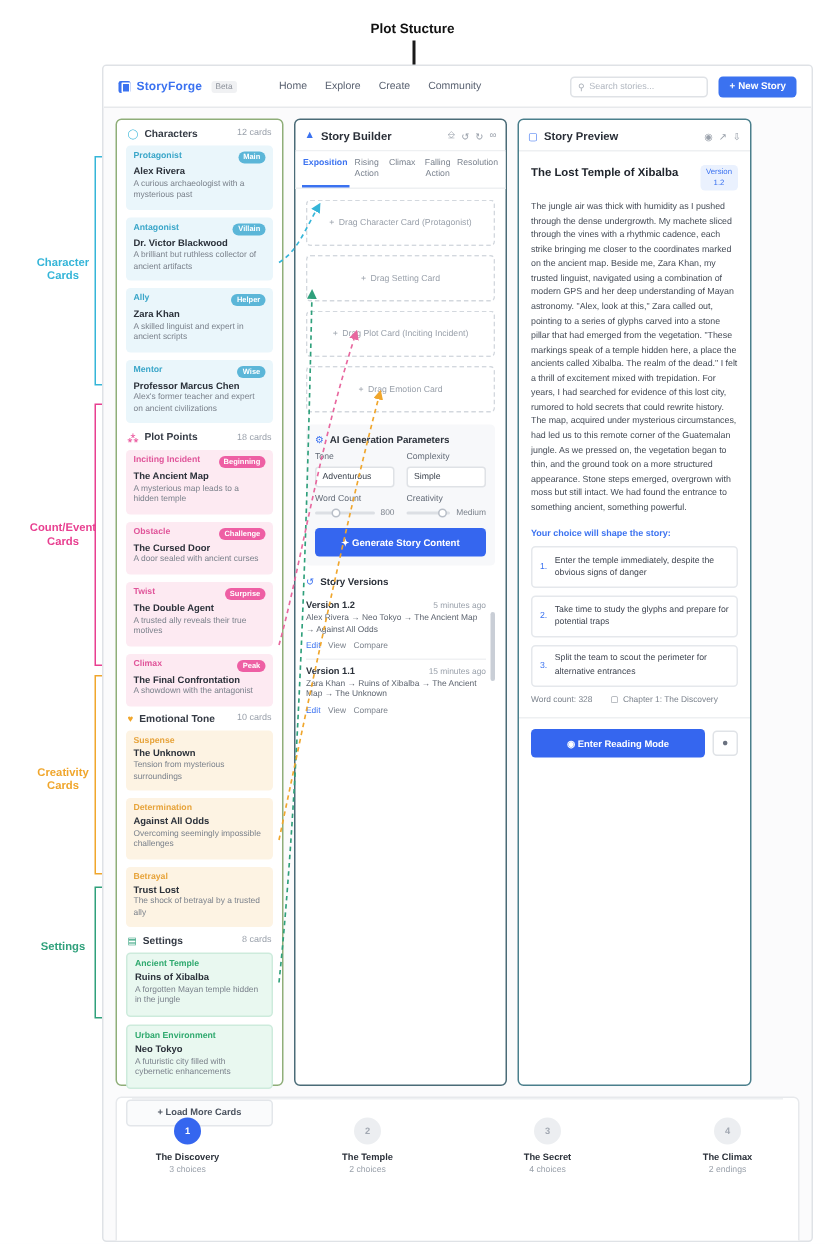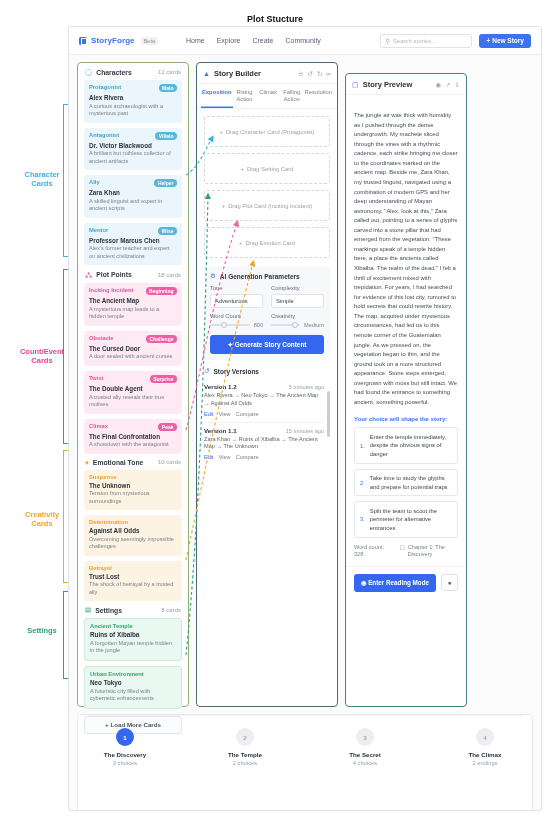--- a/index.html
+++ b/index.html
@@ -37,21 +37,21 @@
     position: absolute; left: 275px; top: 27px; width: 1.6px; height: 63px;
     background: #1a1a1a;
   }
   .plot-structure-rect {
     position: absolute; left: 199px; top: 88px; width: 166px; height: 27px;
     border: 1.8px solid #111; border-radius: 1px;
   }
 
   
   .app {
-    position: absolute; left: 68px; top: 26px;
+    position: absolute; left: 68px; top: 43px;
     width: 474px; height: 785px;
     background: #fbfbfc;
     border: 1px solid #dfe2e6;
     border-radius: 3px;
     overflow: hidden;
   }
 
   
   .topbar {
     height: 28px; background: #ffffff;
@@ -89,21 +89,21 @@
   }
 
   
   .cols {
     display: flex; gap: 7px; padding: 7px 8px 0 8px;
     height: 652px;
   }
   .col { background: #fff; border-radius: 4px; }
   .col-left   { width: 112px; border: 1.6px solid #8fae79; }
   .col-mid    { width: 142px; border: 1.6px solid #4a6b77; }
-  .col-right  { width: 122px; border: 1.6px solid #4a7f8c; margin-top: 11px; }
+  .col-right  { width: 156px; border: 1.6px solid #4a7f8c; }
 
   .panel-head {
     display: flex; align-items: center; gap: 4px;
     padding: 6px 6px 5px 6px; border-bottom: 1px solid #eef0f2;
   }
   .panel-title { font-size: 7.5px; font-weight: bold; color: #2a2f38; }
   .panel-head .spacer { margin-left: auto; }
   .panel-icons { display: flex; gap: 4px; color: #9aa1ab; font-size: 6.5px; }
 
   .chip-select {
@@ -581,20 +581,25 @@
         <span class="panel-title">Story Preview</span>
         <span class="spacer"></span>
         <span class="panel-icons">
           <span>◉</span>
           <span>↗</span>
           <span>⇩</span>
         </span>
       </div>
 
       <div class="preview-body">
+        <div class="story-title-row">
+          <div class="story-title">The Lost Temple of Xibalba</div>
+          <div class="ver-chip">Version
+1.2</div>
+        </div>
         <div class="story-text">The jungle air was thick with humidity as I pushed through the dense undergrowth. My machete sliced through the vines with a rhythmic cadence, each strike bringing me closer to the coordinates marked on the ancient map. Beside me, Zara Khan, my trusted linguist, navigated using a combination of modern GPS and her deep understanding of Mayan astronomy. "Alex, look at this," Zara called out, pointing to a series of glyphs carved into a stone pillar that had emerged from the vegetation. "These markings speak of a temple hidden here, a place the ancients called Xibalba. The realm of the dead." I felt a thrill of excitement mixed with trepidation. For years, I had searched for evidence of this lost city, rumored to hold secrets that could rewrite history. The map, acquired under mysterious circumstances, had led us to this remote corner of the Guatemalan jungle. As we pressed on, the vegetation began to thin, and the ground took on a more structured appearance. Stone steps emerged, overgrown with moss but still intact. We had found the entrance to something ancient, something powerful.</div>
 
         <div class="choices-box">
           <div class="choices-head">Your choice will shape the story:</div>
           <div class="choice">
             <span class="choice-num">1.</span>
             <span class="choice-text">Enter the temple immediately, despite the obvious signs of danger</span>
           </div>
           <div class="choice">
             <span class="choice-num">2.</span>

